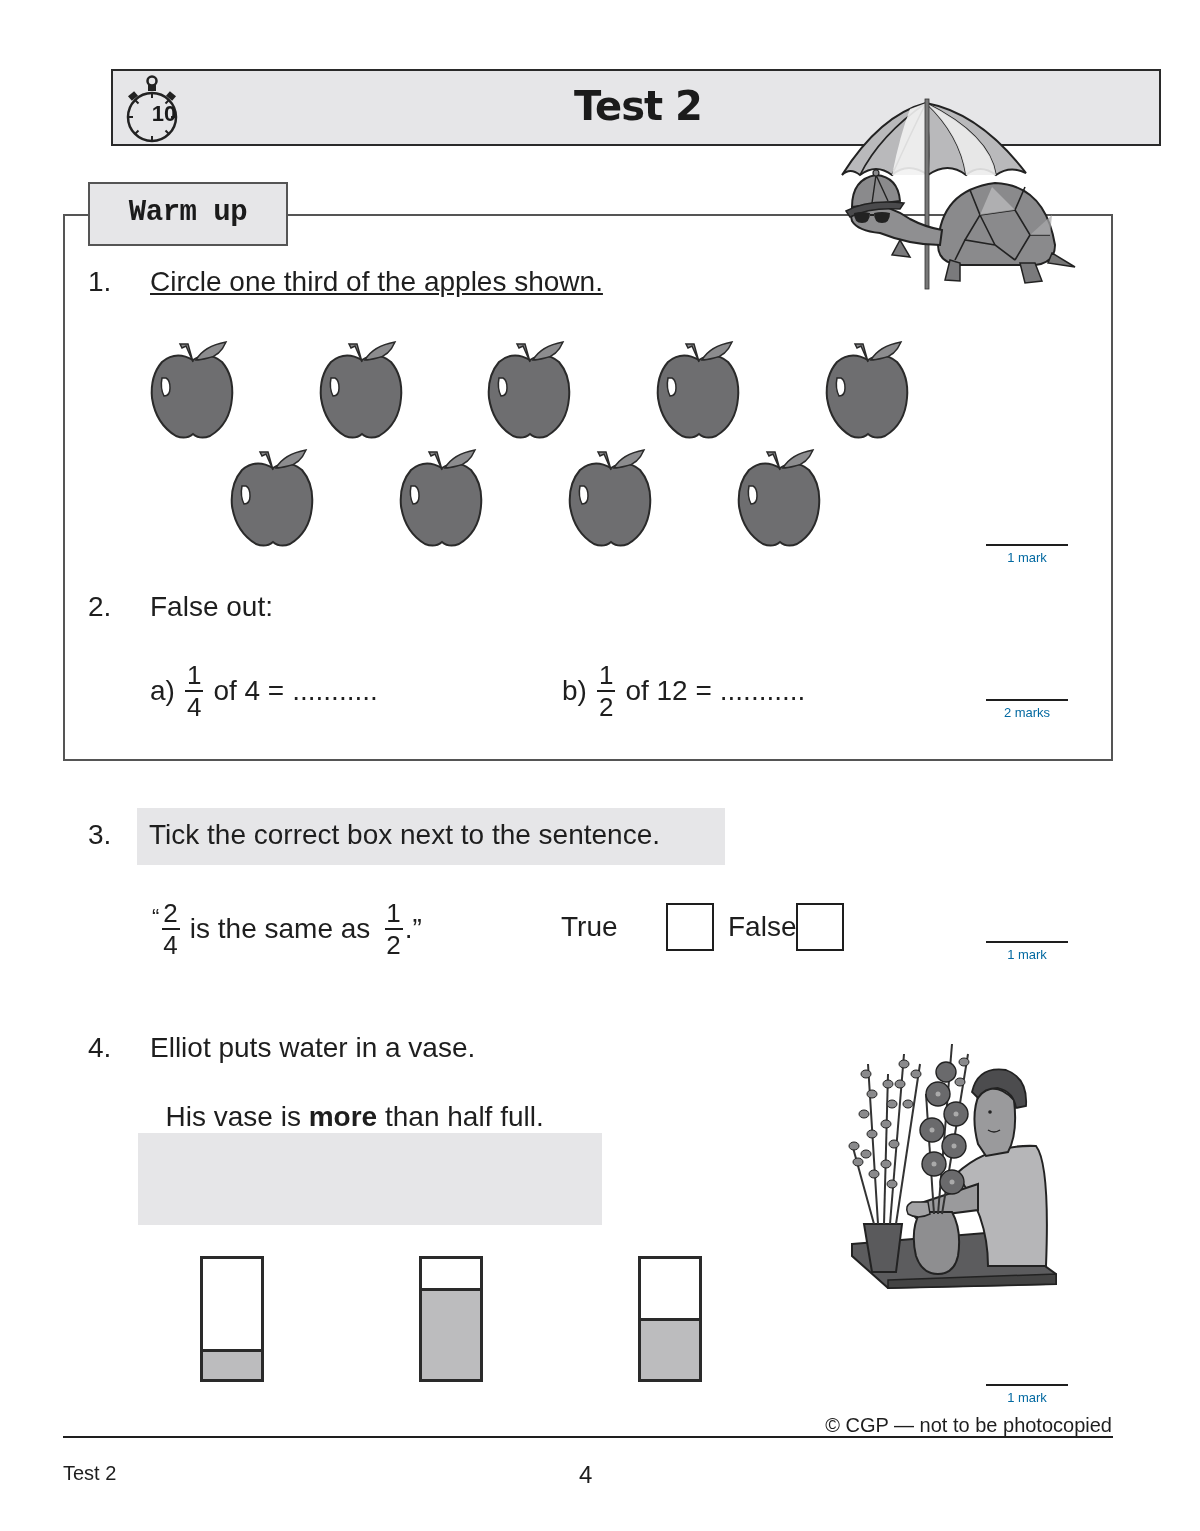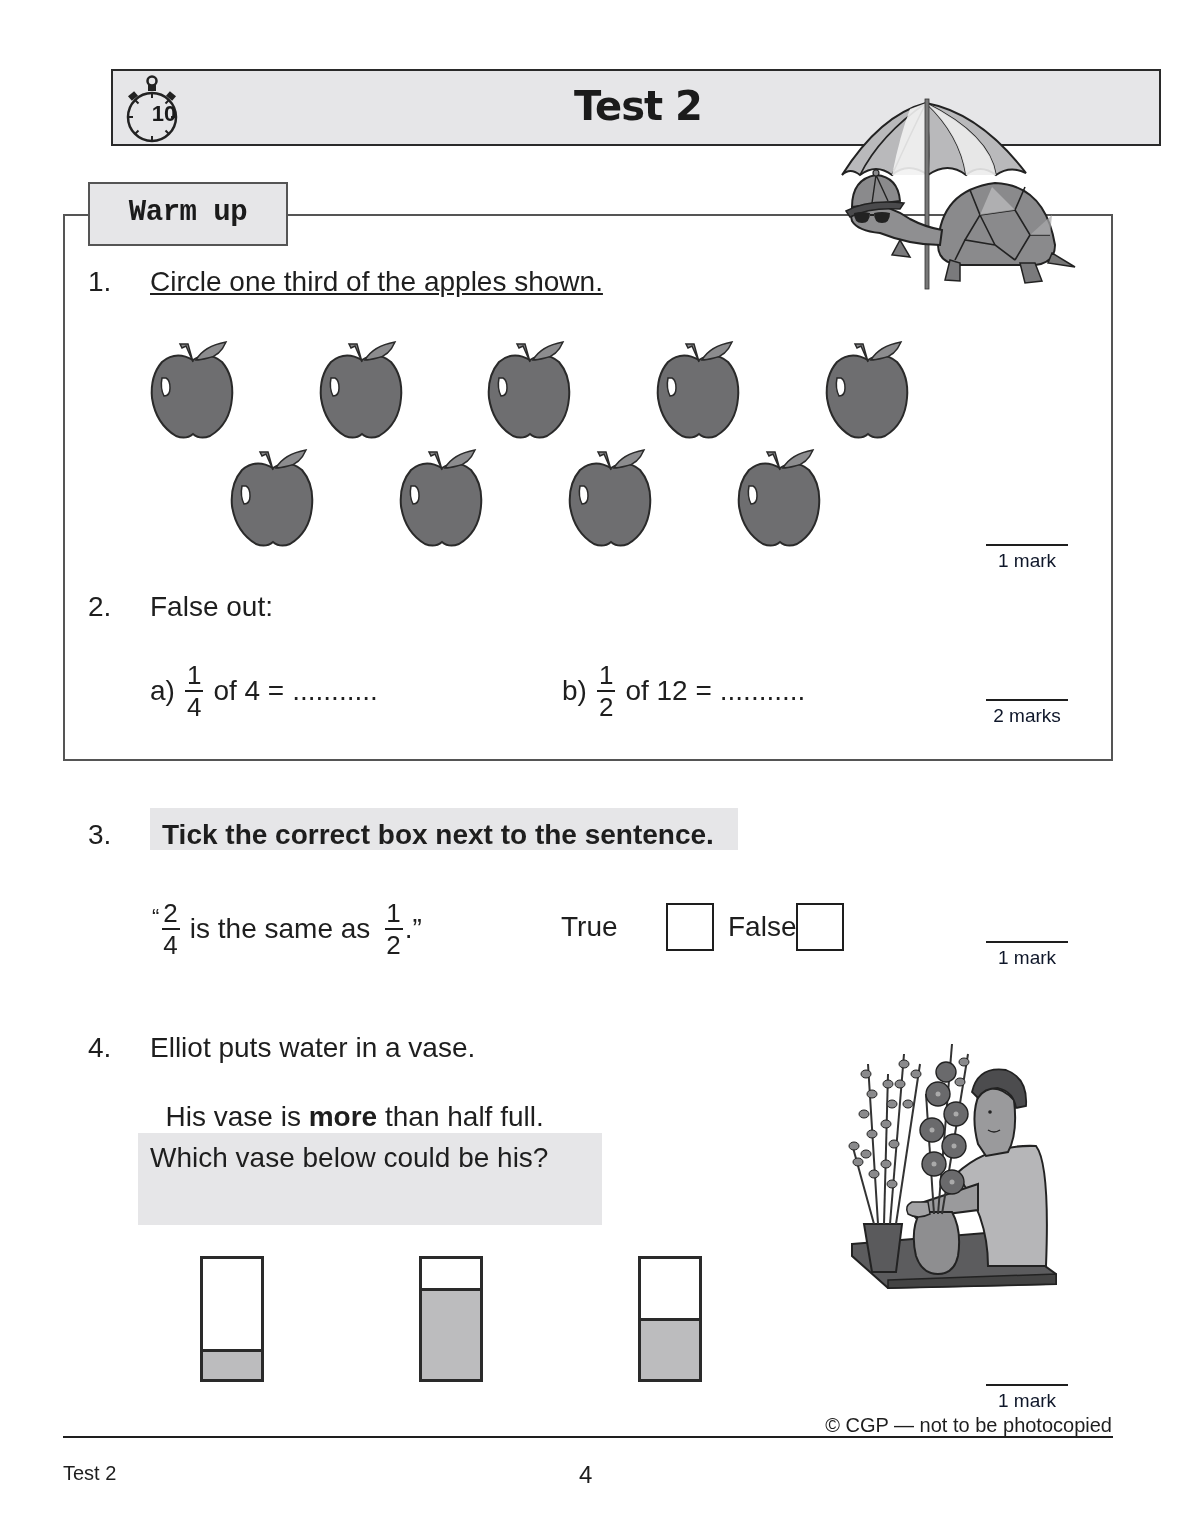--- a/index.html
+++ b/index.html
@@ -14,21 +14,21 @@
   .timer { left: 8px; top: 2px; width: 62px; height: 70px; }
 
   
   .warmup-frame { left: 63px; top: 214px; width: 1050px; height: 547px; border: 2px solid #555; border-top: 2px solid #555; }
   .warmup-tab { left: 88px; top: 182px; width: 200px; height: 64px; background: #e6e6e8; border: 2px solid #555; }
   .warmup-tab span { display: block; text-align: center; line-height: 58px; font-family: Liberation Mono, monospace; font-weight: bold; font-size: 29px; color: #1b1b1b; letter-spacing: -0.5px; }
 
   .q-num { font-size: 28px; color: #1e1e1e; }
   .q-text { font-size: 28px; color: #1e1e1e; }
 
-  .marks { width: 82px; text-align: center; font-size: 19px; color: #0f172a; }
+  .marks { width: 82px; text-align: center; font-size: 13px; color: #0369a1; }
   .marks .line { display: block; border-top: 2px solid #1e1e1e; margin-bottom: 4px; }
 
   .apple { width: 90px; height: 104px; }
 
   .frac { display: inline-flex; flex-direction: column; align-items: center; vertical-align: middle; font-size: 26px; line-height: 26px; margin: 0 4px; }
   .frac .num { padding: 0 2px; }
   .frac .bar { width: 18px; border-top: 2px solid #1e1e1e; margin: 2px 0 2px 0; }
 
   .highlight { background: #e6e6e8; }
 
@@ -179,21 +179,21 @@
   <span>of 12 =</span>
   <span style="margin-left:8px;">...........</span>
 </div>
 
 <div class="abs marks" style="left:986px;top:699px;">
   <span class="line"></span>
   <span>2 marks</span>
 </div>
 
 <div class="abs q-num" style="left:88px;top:819px;">3.</div>
-<div class="abs highlight" style="left:150px;top:808px;width:588px;height:42px;font-weight:bold;">
+<div class="abs highlight" style="left:137px;top:808px;width:588px;height:57px;">
   <div class="q-text" style="position:absolute;left:12px;top:11px;">Tick the correct box next to the sentence.</div>
 </div>
 
 <div class="abs q-text" style="left:152px;top:900px;display:flex;align-items:center;">
   <span style="font-size:22px;align-self:flex-start;margin-top:4px;">“</span>
   <span class="frac" style="margin-left:2px;margin-right:10px;">
     <span class="num">2</span>
     <span class="bar"></span>
     <span class="den">4</span>
   </span>
@@ -220,21 +220,20 @@
   <span>1 mark</span>
 </div>
 
 <div class="abs q-num" style="left:88px;top:1032px;">4.</div>
 <div class="abs q-text" style="left:150px;top:1032px;">Elliot puts water in a vase.</div>
 <div class="abs q-text" style="left:150px;top:1069px;white-space:pre;">
   <span>His vase is </span><b>more</b><span> than half full.</span>
 </div>
 
 <div class="abs highlight" style="left:138px;top:1133px;width:464px;height:92px;">
-  <div class="q-text" style="position:absolute;left:12px;top:9px;">Which vase below could be his?</div>
 </div>
 
 <div class="abs vase" style="left:200px;top:1256px;">
   <div class="water" style="height:25%;"></div>
 </div>
 <div class="abs vase" style="left:419px;top:1256px;">
   <div class="water" style="height:76%;"></div>
 </div>
 <div class="abs vase" style="left:638px;top:1256px;">
   <div class="water" style="height:51%;"></div>

